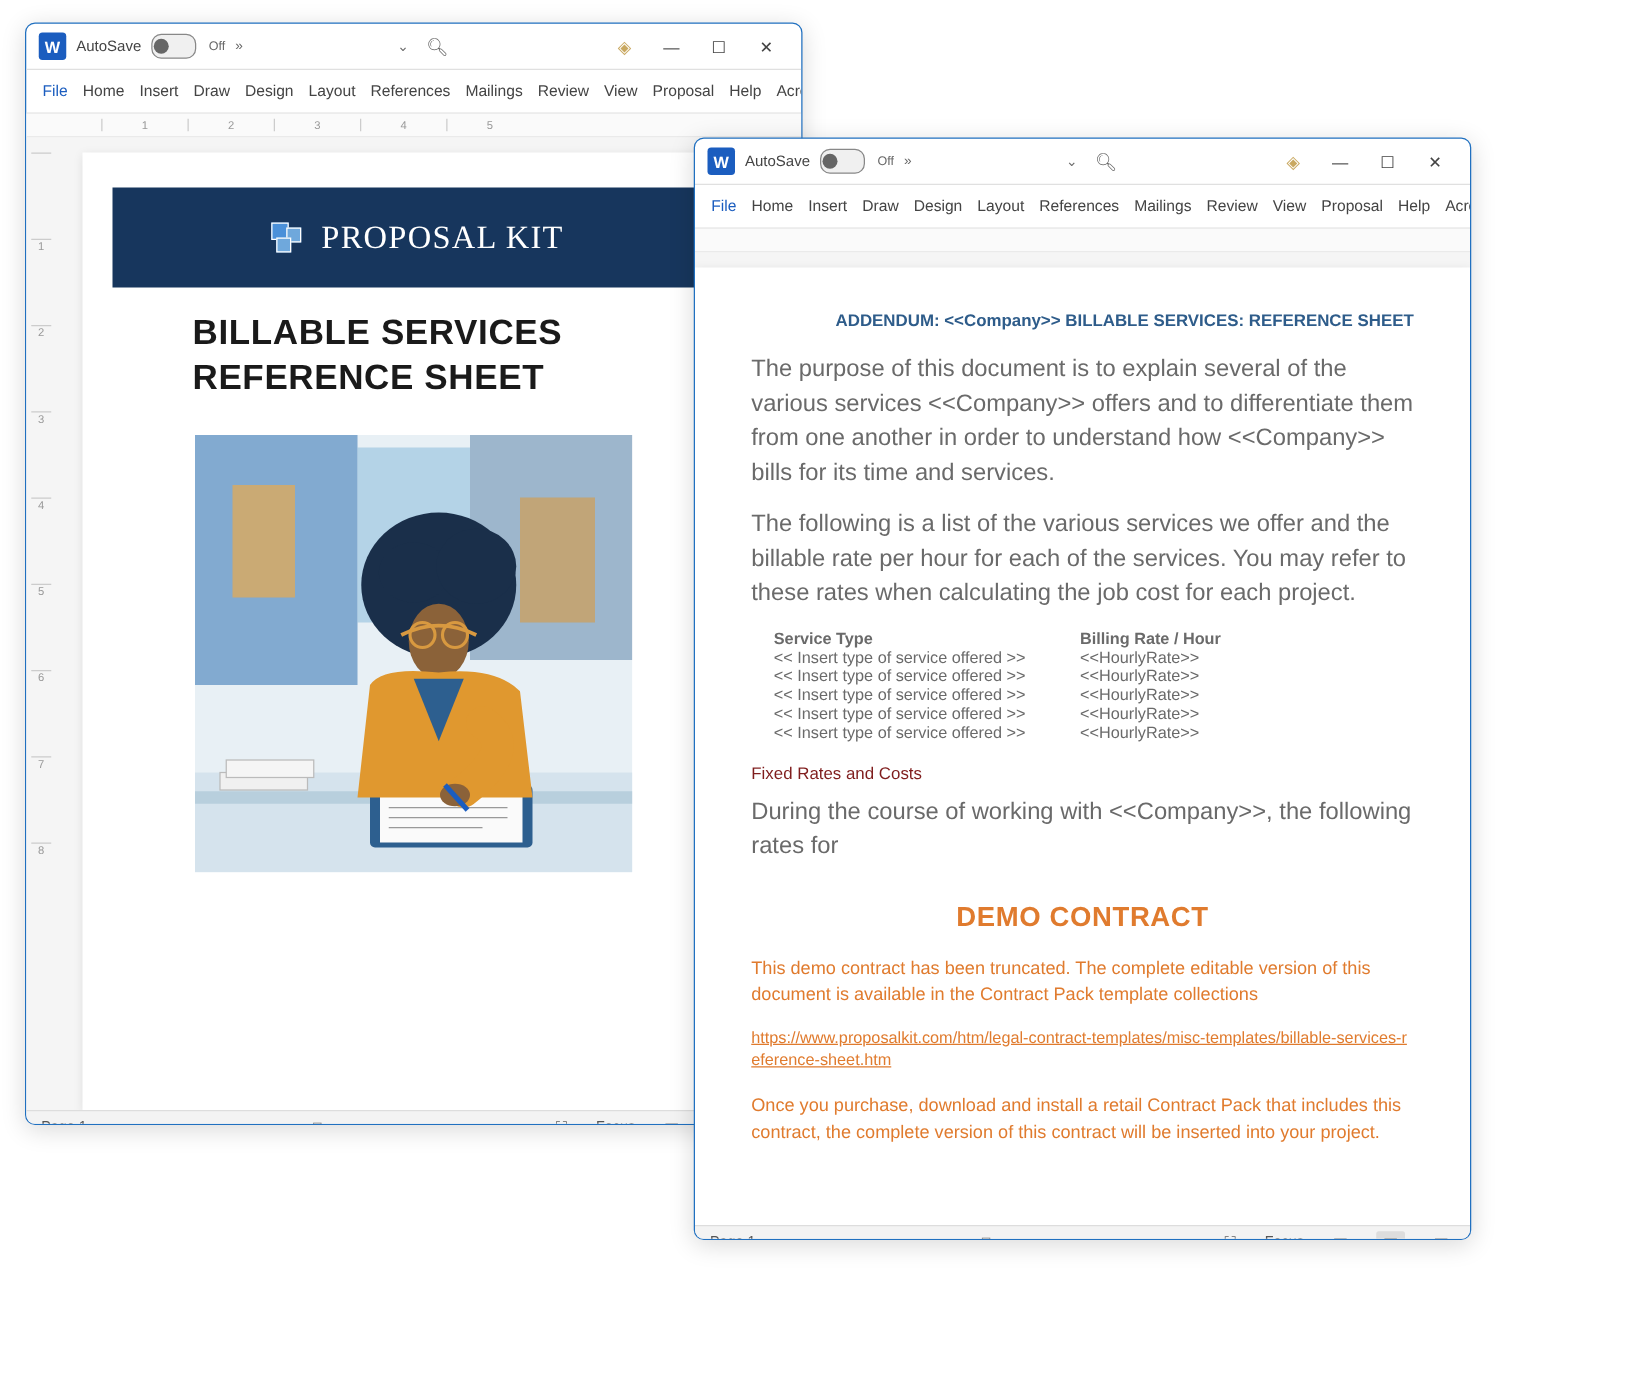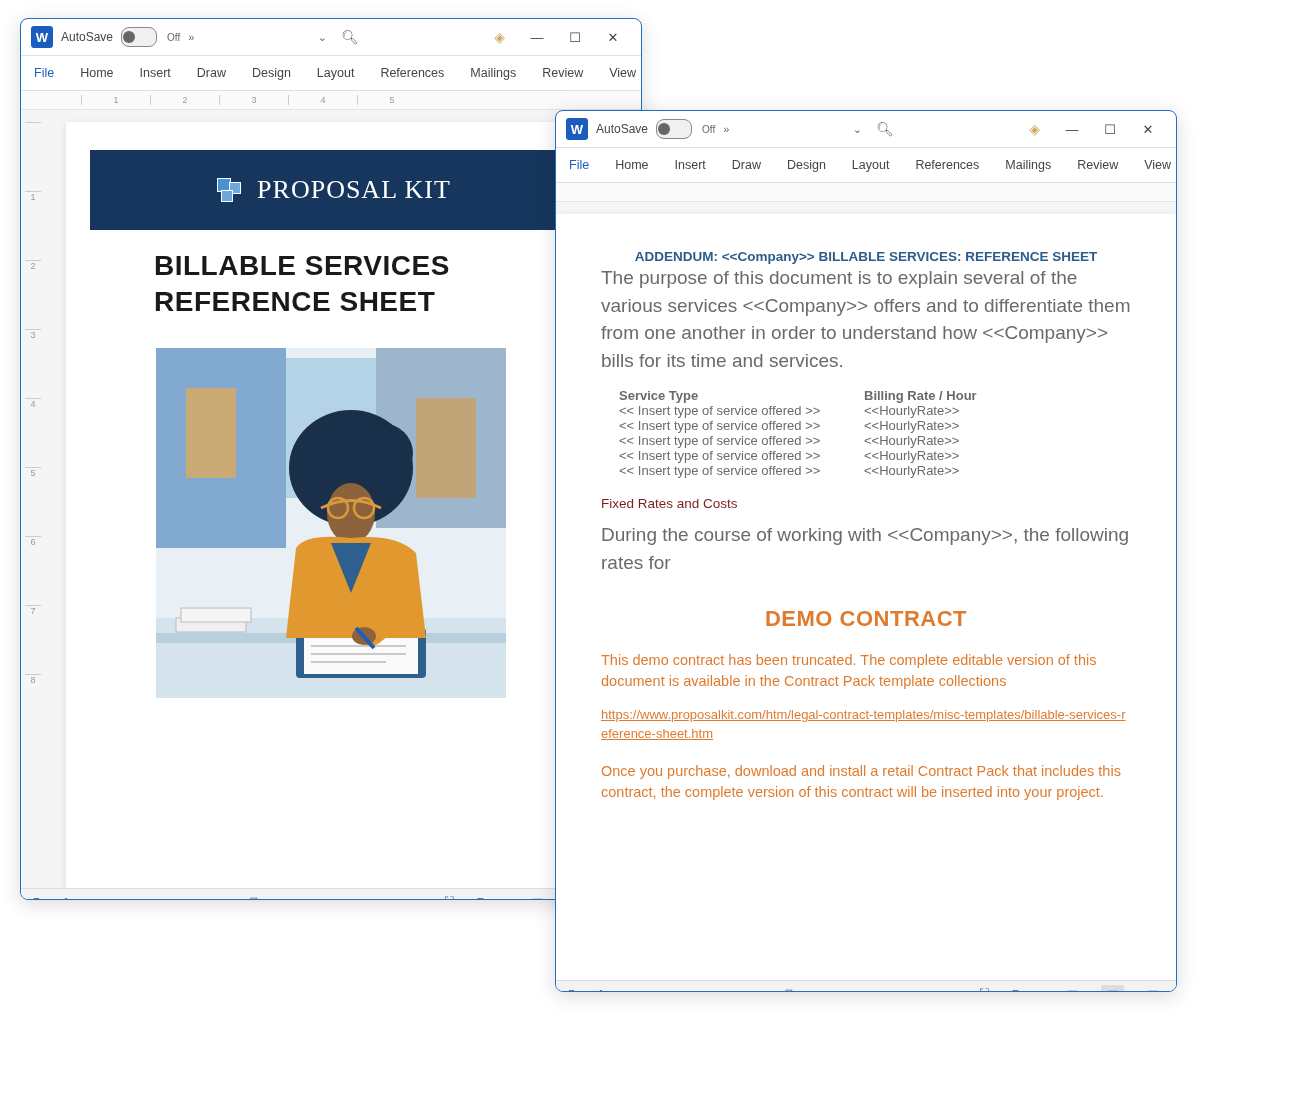--- a/index.html
+++ b/index.html
@@ -11,21 +11,21 @@
 .autosave{font-size:12px;color:#444}
 .toggle{width:32px;height:16px;border:1px solid #888;border-radius:8px;display:inline-flex;align-items:center;padding:1px;background:#f0f0f0}
 .toggle-knob{width:12px;height:12px;background:#666;border-radius:50%}
 .toggle-label{font-size:10px;color:#666;margin-left:2px}
 .chevron{color:#666;font-size:11px}
 .spacer{flex:1}
 .tb-icon{color:#666;cursor:pointer;padding:4px 6px;font-size:14px}
 .diamond{color:#c9a860}
 .win-controls{display:flex;gap:2px}
 .win-btn{width:36px;height:28px;display:flex;align-items:center;justify-content:center;color:#444;cursor:pointer;font-size:13px}
-.ribbon{display:flex;align-items:center;padding:0 8px;height:34px;border-bottom:1px solid #e0e0e0;gap:16px;font-size:12.5px;color:#444;overflow:hidden}
+.ribbon{display:flex;align-items:center;padding:0 8px;height:34px;border-bottom:1px solid #e0e0e0;gap:2px;font-size:12.5px;color:#444;overflow:hidden}
 .ribbon-tab{padding:4px 5px;cursor:pointer;white-space:nowrap}
 .ribbon-tab.file{color:#1b5dbf;font-weight:500}
 .ruler{height:18px;background:#fafafa;border-bottom:1px solid #e5e5e5;position:relative;font-size:9px;color:#999;display:flex;align-items:center;padding-left:60px}
 .ruler-mark{width:68px;text-align:center;border-left:1px solid #ccc;height:10px;line-height:10px}
 .doc-area{background:#f5f5f5;height:calc(100% - 36px - 34px - 18px - 26px);overflow:hidden;display:flex;justify-content:center;padding-top:12px;position:relative}
 .vruler{position:absolute;left:4px;top:12px;width:16px;bottom:0;font-size:9px;color:#999}
 .vruler div{height:68px;writing-mode:horizontal-tb;text-align:center;border-top:1px solid #ccc}
 .page{background:#fff;width:530px;min-height:760px;box-shadow:0 2px 8px rgba(0,0,0,0.1);padding:0;position:relative}
 .page2{padding:35px 45px}
 .statusbar{height:26px;background:#f3f3f3;border-top:1px solid #ddd;display:flex;align-items:center;padding:0 12px;font-size:11.5px;color:#555;gap:18px}
@@ -33,21 +33,21 @@
 .status-icon{font-size:13px;color:#666;cursor:pointer;padding:2px 5px}
 .status-icon.active{background:#ddd;border-radius:2px}
 
 .banner{background:#17365d;height:80px;margin:28px 24px 20px;display:flex;align-items:center;justify-content:center;gap:10px}
 .banner-icon{width:36px;height:36px;position:relative}
 .banner-icon .sq{position:absolute;background:#4a90d9;border:1px solid #fff}
 .banner-text{color:#fff;font-size:26px;font-weight:500;letter-spacing:1px;font-family:Georgia,serif}
 .title-text{font-size:28px;font-weight:900;color:#1a1a1a;margin:14px 88px 4px;font-family:Arial,sans-serif;letter-spacing:.5px}
 .illust{margin:30px auto 0;width:350px;height:350px;position:relative;overflow:hidden}
 
-.doc-heading{text-align:center;font-weight:600;color:#2e5c8a;font-size:13.5px;}
+.doc-heading{text-align:right;font-weight:600;color:#2e5c8a;font-size:13.5px;margin-bottom:18px}
 .body-text{color:#6a6a6a;font-size:19px;line-height:1.45;margin-bottom:14px}
 .svc-table{margin:8px 0 18px 18px;font-size:13px;color:#6a6a6a}
 .svc-row{display:flex}
 .svc-col1{width:245px}
 .svc-col2{width:150px}
 .svc-header{font-weight:700}
 .section-head{color:#7f1d1d;font-weight:400;font-size:13.5px;margin:10px 0}
 .demo-title{text-align:center;color:#e07b2e;font-size:22px;font-weight:600;margin:30px 0 18px;letter-spacing:.5px}
 .demo-text{color:#e07b2e;font-size:14.5px;line-height:1.45;margin-bottom:14px}
 .demo-link{color:#e07b2e;text-decoration:underline;font-size:13px;line-height:1.4;display:block;margin-bottom:18px;word-break:break-all}
@@ -207,20 +207,21 @@
     <span class="ribbon-tab">Proposal</span>
     <span class="ribbon-tab">Help</span>
     <span class="ribbon-tab">Acrobat</span>
 
   </div>
   <div class="ruler"></div>
   <div class="doc-area">
     <div class="page page2">
       <div class="doc-heading">ADDENDUM: &lt;&lt;Company&gt;&gt; BILLABLE SERVICES: REFERENCE SHEET</div>
       <div class="body-text">The purpose of this document is to explain several of the various services &lt;&lt;Company&gt;&gt; offers and to differentiate them from one another in order to understand how &lt;&lt;Company&gt;&gt; bills for its time and services.</div>
+      <div class="body-text">The following is a list of the various services we offer and the billable rate per hour for each of the services. You may refer to these rates when calculating the job cost for each project.</div>
       <div class="svc-table">
         <div class="svc-row svc-header">
           <div class="svc-col1">Service Type</div>
           <div class="svc-col2">Billing Rate / Hour</div>
         </div>
         <div class="svc-row">
             <div class="svc-col1">&lt;&lt; Insert type of service offered &gt;&gt;</div>
             <div class="svc-col2">&lt;&lt;HourlyRate&gt;&gt;</div>
           </div>
         <div class="svc-row">

